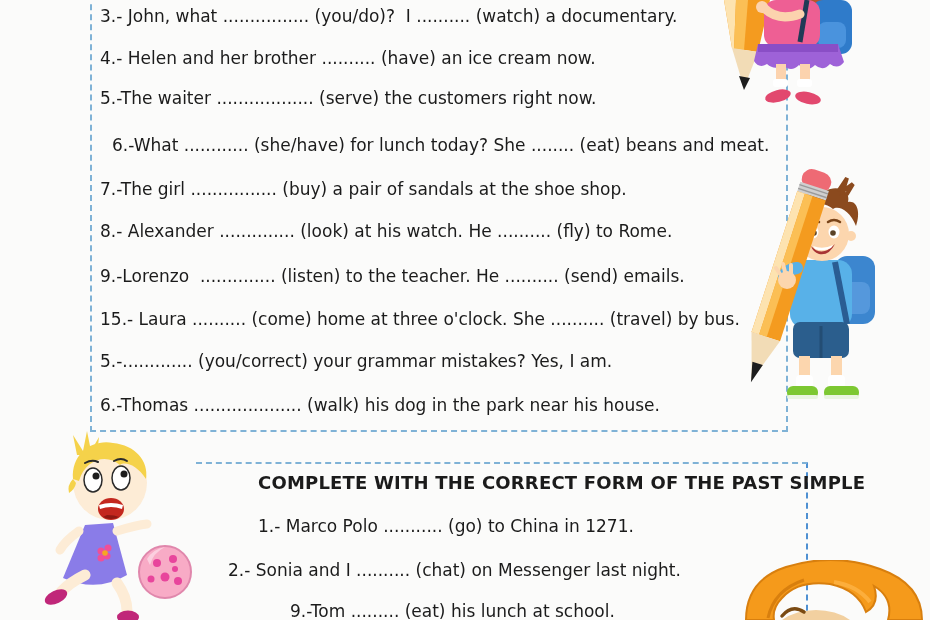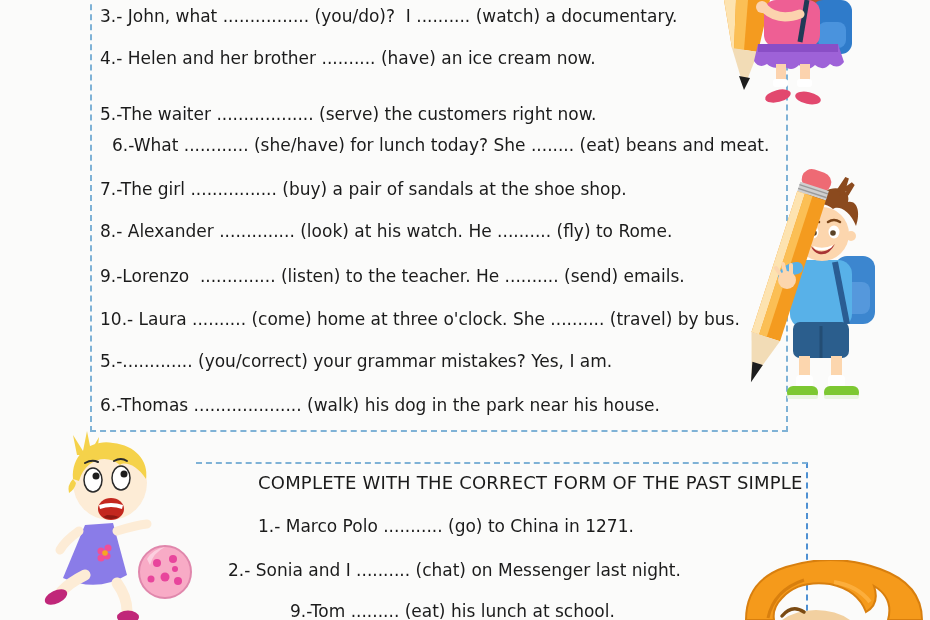--- a/index.html
+++ b/index.html
@@ -10,38 +10,38 @@
   html,body{width:930px;height:620px;}
   body{
     position:relative;overflow:hidden;background:var(--background);
     font-family:"DejaVu Sans","Liberation Sans",sans-serif;color:var(--text);
   }
   .box{position:absolute;z-index:1;}
   #box1{left:90px;top:-26px;width:698px;height:458px;border:2px dashed var(--border-light);}
   #box2{left:196px;top:462px;width:612px;height:220px;
         border-top:2px dashed var(--border-light);border-right:2px dashed var(--border-blue);}
   .line{position:absolute;z-index:2;font-size:17px;white-space:pre;letter-spacing:0;}
-  .title{position:absolute;z-index:2;font-size:18px;font-weight:normal;white-space:pre;letter-spacing:.2px;}
+  .title{position:absolute;z-index:2;font-size:18px;font-weight:bold;white-space:pre;letter-spacing:.2px;}
   .illu{position:absolute;z-index:5;}
   svg{display:block;}
 </style>
 </head>
 <body>
 
 <div id="box1" class="box"></div>
 <div id="box2" class="box"></div>
 
 <div class="line" style="left:100px;top:6px">3.- John, what ................ (you/do)?  I .......... (watch) a documentary.</div>
 <div class="line" style="left:100px;top:48px">4.- Helen and her brother .......... (have) an ice cream now.</div>
-<div class="line" style="left:100px;top:104px">5.-The waiter .................. (serve) the customers right now.</div>
+<div class="line" style="left:100px;top:88px">5.-The waiter .................. (serve) the customers right now.</div>
 <div class="line" style="left:112px;top:135px">6.-What ............ (she/have) for lunch today? She ........ (eat) beans and meat.</div>
 <div class="line" style="left:100px;top:179px">7.-The girl ................ (buy) a pair of sandals at the shoe shop.</div>
 <div class="line" style="left:100px;top:221px">8.- Alexander .............. (look) at his watch. He .......... (fly) to Rome.</div>
 <div class="line" style="left:100px;top:266px">9.-Lorenzo  .............. (listen) to the teacher. He .......... (send) emails.</div>
-<div class="line" style="left:100px;top:309px">10.- Laura .......... (come) home at three o'clock. She .......... (travel) by bus.</div>
+<div class="line" style="left:100px;top:309px">15.- Laura .......... (come) home at three o'clock. She .......... (travel) by bus.</div>
 <div class="line" style="left:100px;top:351px">5.-............. (you/correct) your grammar mistakes? Yes, I am.</div>
 <div class="line" style="left:100px;top:395px">6.-Thomas .................... (walk) his dog in the park near his house.</div>
 
 <div class="title" style="left:258px;top:472px">COMPLETE WITH THE CORRECT FORM OF THE PAST SIMPLE</div>
 <div class="line" style="left:258px;top:516px">1.- Marco Polo ........... (go) to China in 1271.</div>
 <div class="line" style="left:228px;top:560px">2.- Sonia and I .......... (chat) on Messenger last night.</div>
 <div class="line" style="left:290px;top:601px">9.-Tom ......... (eat) his lunch at school.</div>
 
 <div class="illu" style="left:712px;top:0;width:148px;height:112px">
 <svg width="148" height="112" viewBox="0 0 148 112">

